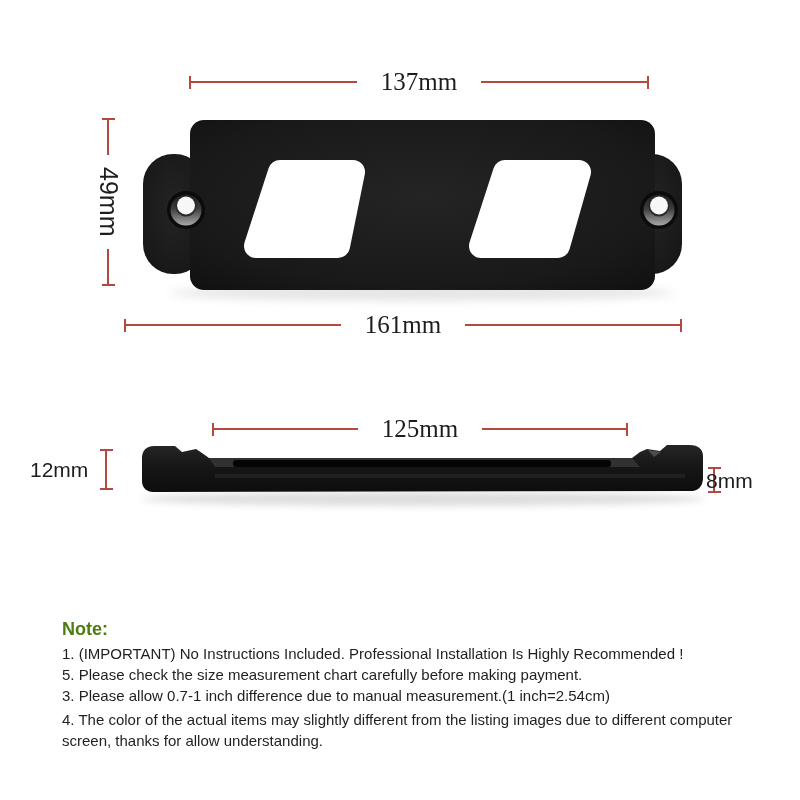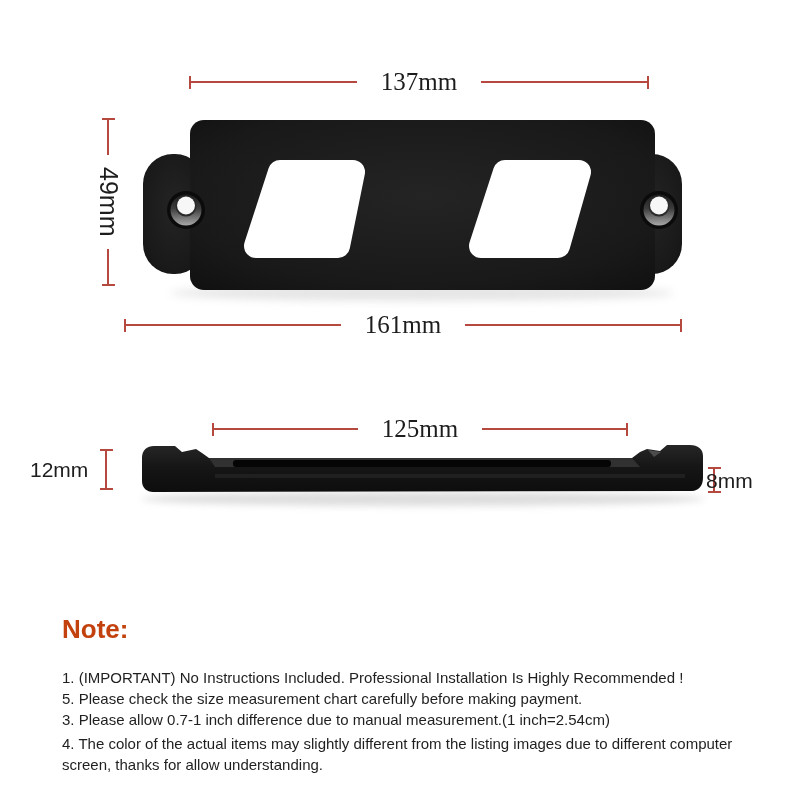--- a/index.html
+++ b/index.html
@@ -12,22 +12,22 @@
   .dim-h .seg{flex:1;height:1.5px;background:#b5493f;}
   .dim-h .tick{width:2px;height:13px;background:#b5493f;}
   .dim-h .lbl{padding:0 24px;font-size:25px;color:#1d1d1d;white-space:nowrap;}
   .dim-v{position:absolute;display:flex;flex-direction:column;align-items:center;}
   .dim-v .seg{flex:1;width:1.5px;background:#b5493f;}
   .dim-v .tick{height:2px;width:13px;background:#b5493f;}
   .dim-v .lbl{writing-mode:vertical-rl;font-size:25px;color:#1d1d1d;padding:12px 0;white-space:nowrap;}
   .side-lbl{position:absolute;font-size:21px;line-height:24px;color:#1d1d1d;white-space:nowrap;}
   
   #note{position:absolute;left:62px;top:615px;width:712px;}
-  #note .heading{font-size:26px;line-height:28px;font-weight:bold;color:#c2410c;}
-  #note .lines{margin-top:24px;font-size:15px;line-height:21px;color:#1f1f1f;}
+  #note .heading{font-size:18px;line-height:28px;font-weight:bold;color:#4d7c0f;}
+  #note .lines{margin-top:0;font-size:15px;line-height:21px;color:#1f1f1f;}
   #note .lines div{white-space:nowrap;}
   #note .lines .gap-before{margin-top:3px;}
   svg{position:absolute;display:block;}
 </style>
 </head>
 <body>
 
 <div id="stage">
 
   <div class="dim-h" style="left:189px;top:69px;width:460px;height:26px;">

